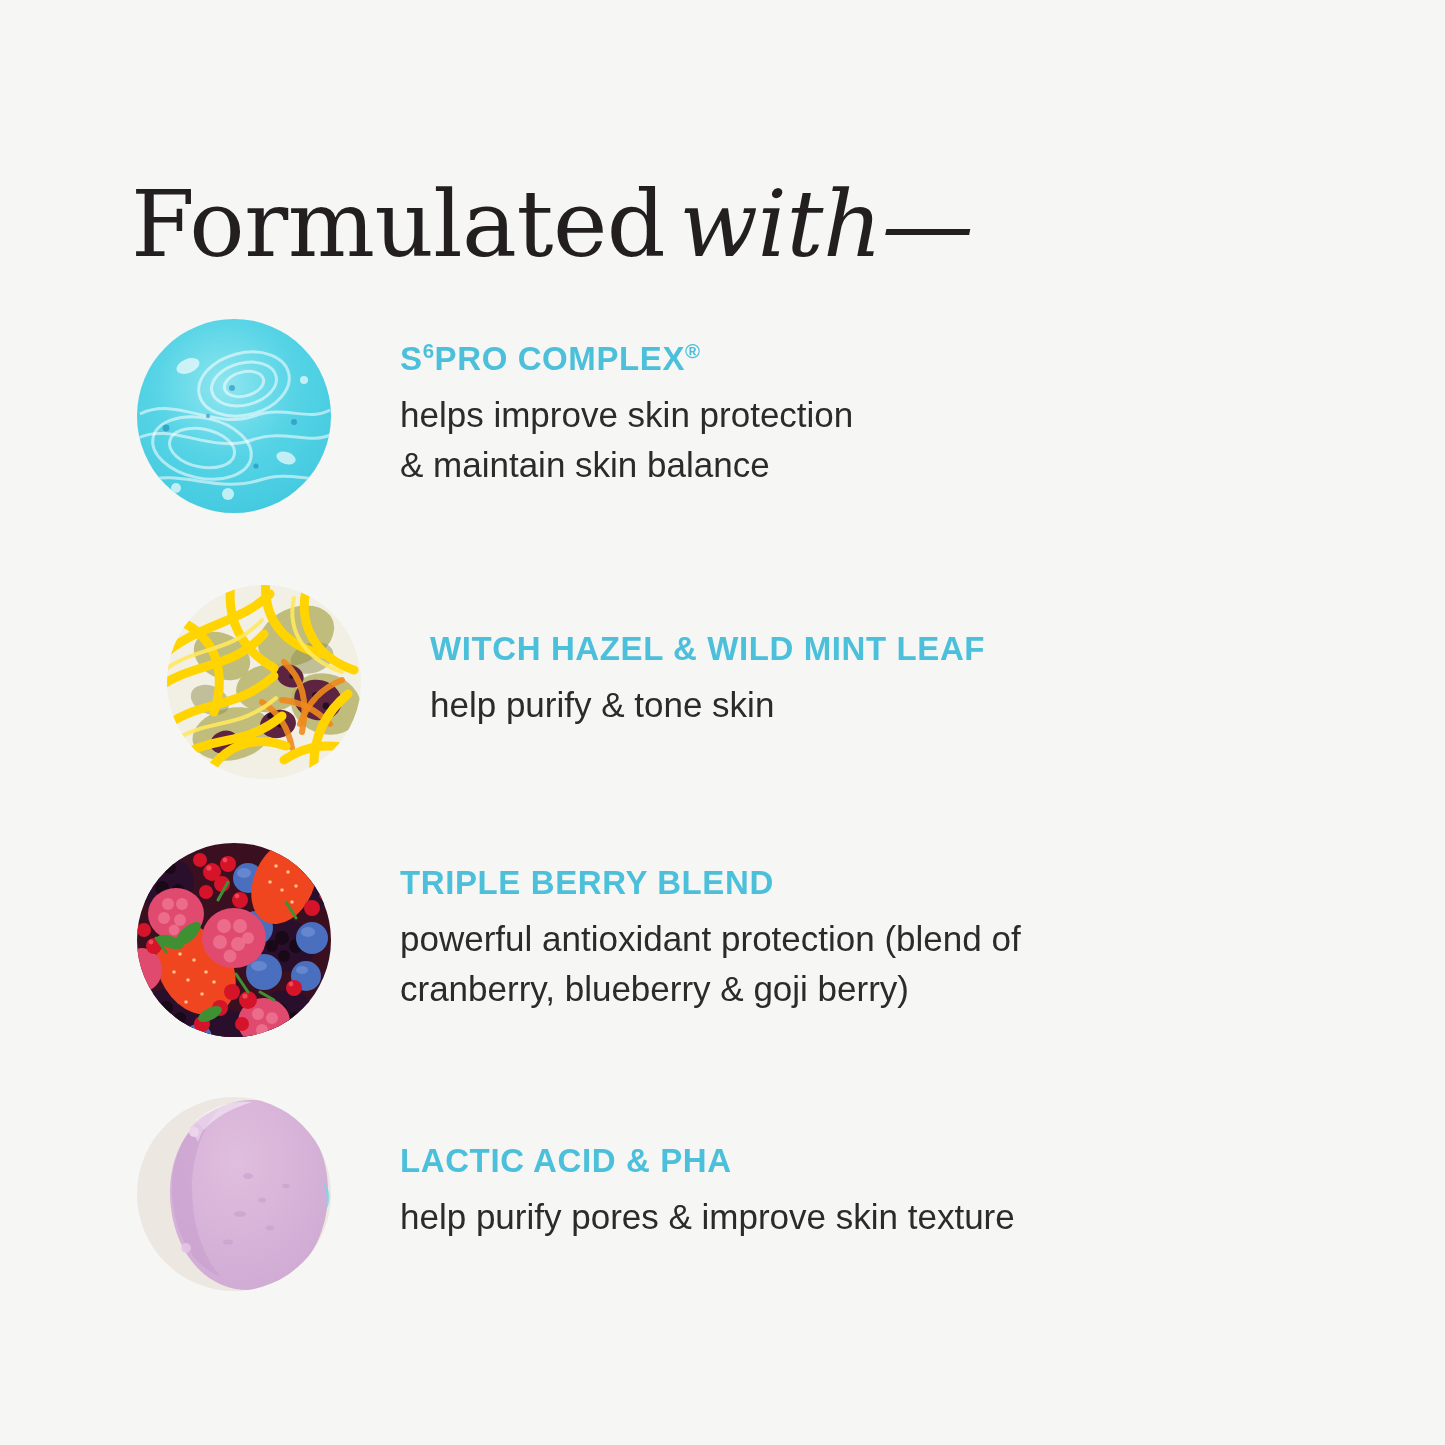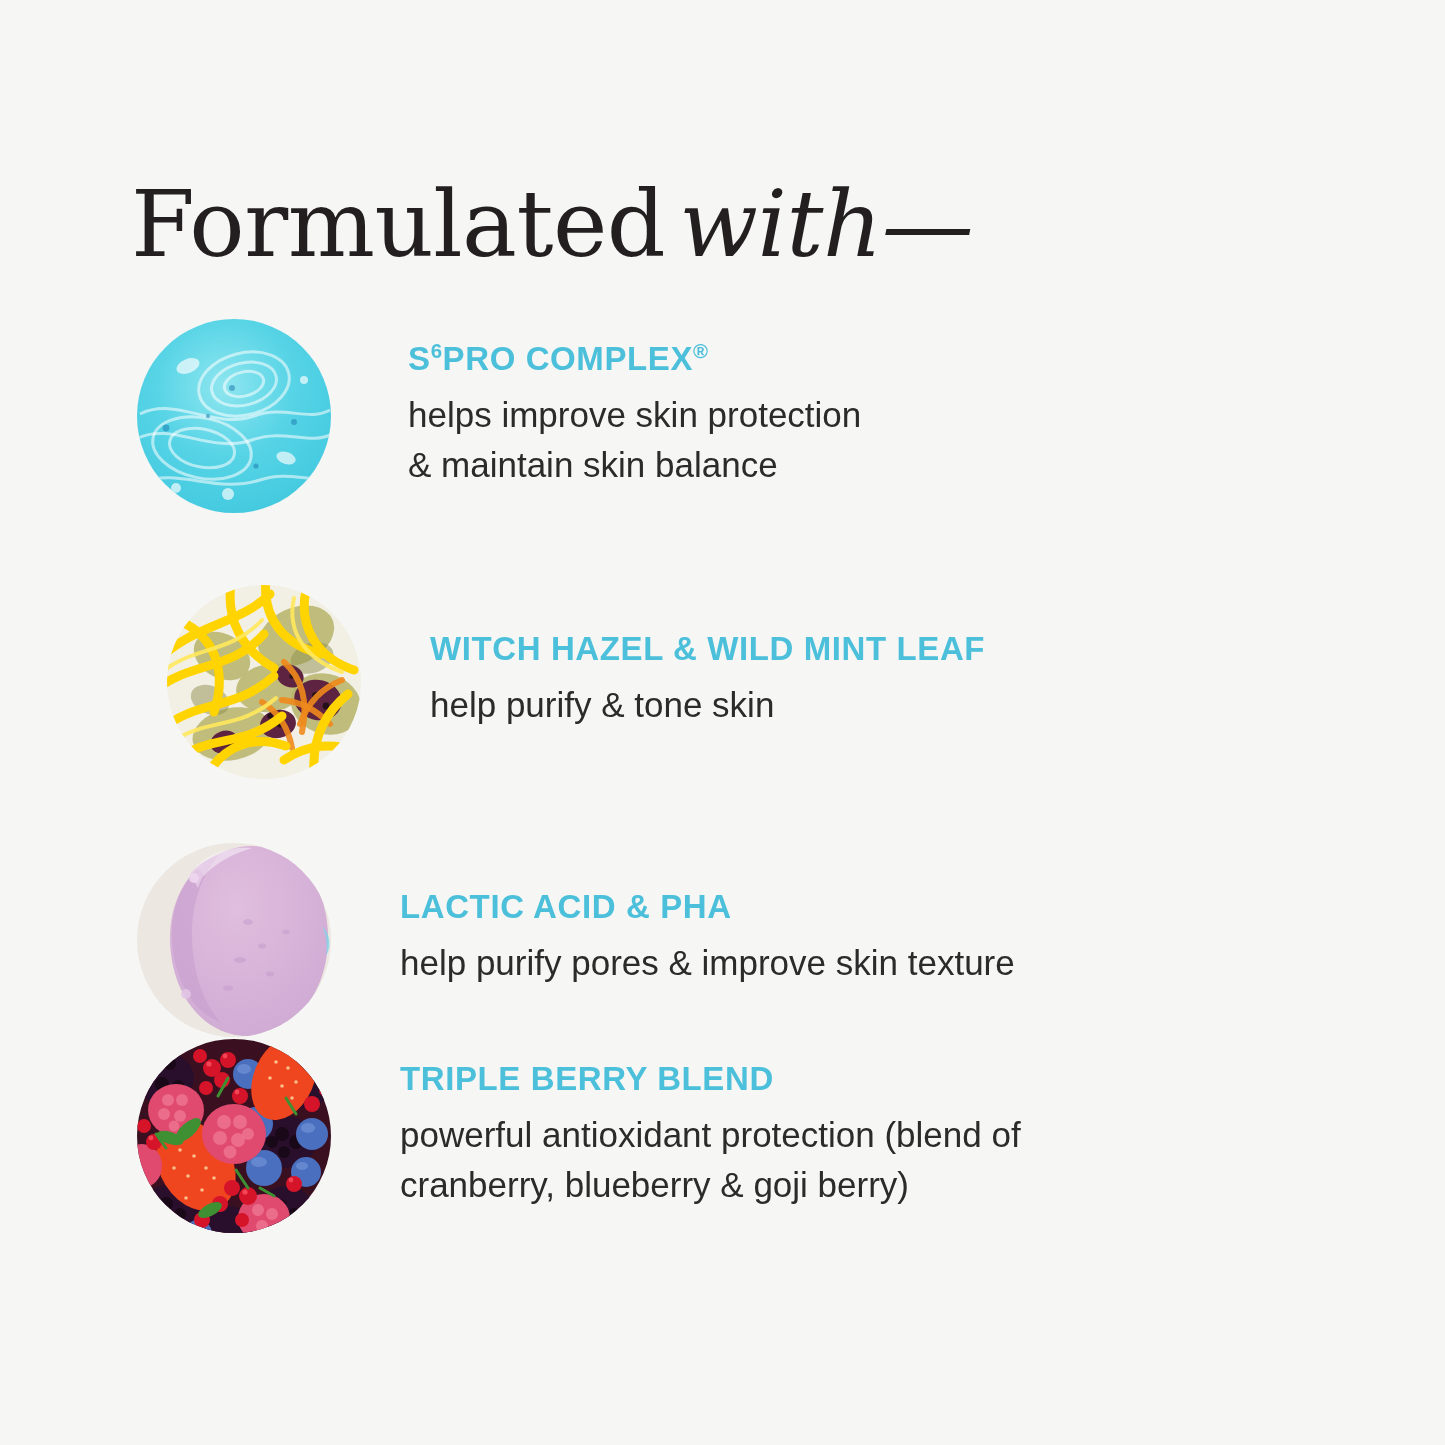--- a/index.html
+++ b/index.html
@@ -109,21 +109,21 @@
     font-family: "Liberation Sans", sans-serif;
     font-weight: 400;
     font-size: 35px;
     line-height: 1.42;
     color: #2b2b2b;
     margin: 0;
   }
   .ing-desc .line { display: block; }
 
   
-  .row-1 { margin-bottom: 70px; gap: 8px; }
+  .row-1 { margin-bottom: 70px; }
   .row-2 { margin-bottom: 62px; padding-left: 30px; }
   .row-3 { margin-bottom: 58px; }
   .row-4 { margin-bottom: 0; }
 
   .row-2 .ing-text { padding-top: 46px; }
   .row-3 .ing-text { padding-top: 22px; }
   .row-4 .ing-text { padding-top: 46px; }
 </style>
 </head>
 <body>
@@ -255,20 +255,168 @@
                 <path d="M128 14 C120 50 142 76 176 88"></path>
               </g>
             </g>
           </svg>
         </div>
       </div>
       <div class="ing-text">
         <h2 class="ing-title">WITCH HAZEL &amp; WILD MINT LEAF</h2>
         <p class="ing-desc">
           <span class="line">help purify &amp; tone skin</span>
+        </p>
+      </div>
+    </div>
+
+    <div class="ingredient-row row-3">
+      <div class="thumb-wrap">
+        <div class="thumb">
+          <svg viewBox="0 0 196 196" xmlns="http://www.w3.org/2000/svg" aria-hidden="true">
+            <defs>
+              <clipPath id="c3">
+                  <circle cx="98" cy="98" r="97"></circle>
+                </clipPath>
+            </defs>
+            <g clip-path="url(#c3)">
+              <rect width="196" height="196" fill="#3a1020"></rect>
+
+              <g fill="#2a0f2c">
+                <ellipse cx="28" cy="40" rx="30" ry="26"></ellipse>
+                <ellipse cx="168" cy="46" rx="28" ry="24"></ellipse>
+                <ellipse cx="150" cy="104" rx="30" ry="26"></ellipse>
+                <ellipse cx="36" cy="170" rx="30" ry="24"></ellipse>
+                <ellipse cx="150" cy="172" rx="28" ry="24"></ellipse>
+                <ellipse cx="92" cy="188" rx="26" ry="20"></ellipse>
+              </g>
+              <g fill="#120610" fill-opacity="0.7">
+                <circle cx="18" cy="32" r="7"></circle>
+                  <circle cx="34" cy="26" r="6"></circle>
+                <circle cx="26" cy="46" r="7"></circle>
+                  <circle cx="42" cy="48" r="6"></circle>
+                <circle cx="146" cy="96" r="7"></circle>
+                  <circle cx="160" cy="104" r="7"></circle>
+                <circle cx="148" cy="114" r="6"></circle>
+                  <circle cx="136" cy="104" r="6"></circle>
+                <circle cx="144" cy="168" r="7"></circle>
+                  <circle cx="158" cy="176" r="6"></circle>
+                <circle cx="30" cy="166" r="7"></circle>
+                  <circle cx="44" cy="176" r="6"></circle>
+              </g>
+
+              <g fill="#4a6fbe">
+                <circle cx="112" cy="36" r="15"></circle>
+                <circle cx="120" cy="86" r="17"></circle>
+                <circle cx="176" cy="96" r="16"></circle>
+                <circle cx="128" cy="130" r="18"></circle>
+                <circle cx="170" cy="134" r="15"></circle>
+                <circle cx="62" cy="196" r="14"></circle>
+              </g>
+              <g fill="#6f8fd4" fill-opacity="0.75">
+                <ellipse cx="108" cy="31" rx="7" ry="5"></ellipse>
+                <ellipse cx="115" cy="80" rx="8" ry="5"></ellipse>
+                <ellipse cx="172" cy="90" rx="7" ry="5"></ellipse>
+                <ellipse cx="123" cy="124" rx="8" ry="5"></ellipse>
+                <ellipse cx="166" cy="128" rx="6" ry="4"></ellipse>
+              </g>
+
+              <g>
+                <ellipse cx="148" cy="40" rx="30" ry="44" fill="#f0461f" transform="rotate(24 148 40)"></ellipse>
+                <ellipse cx="60" cy="128" rx="36" ry="48" fill="#f0461f" transform="rotate(-32 60 128)"></ellipse>
+              </g>
+              <g fill="#ffd9a8" fill-opacity="0.8">
+                <circle cx="140" cy="24" r="1.8"></circle>
+                  <circle cx="152" cy="30" r="1.8"></circle>
+                <circle cx="160" cy="44" r="1.8"></circle>
+                  <circle cx="146" cy="48" r="1.8"></circle>
+                <circle cx="134" cy="40" r="1.8"></circle>
+                  <circle cx="156" cy="60" r="1.8"></circle>
+                <circle cx="44" cy="112" r="1.8"></circle>
+                  <circle cx="58" cy="118" r="1.8"></circle>
+                <circle cx="70" cy="130" r="1.8"></circle>
+                  <circle cx="52" cy="138" r="1.8"></circle>
+                <circle cx="38" cy="130" r="1.8"></circle>
+                  <circle cx="66" cy="152" r="1.8"></circle>
+                <circle cx="50" cy="160" r="1.8"></circle>
+                  <circle cx="78" cy="140" r="1.8"></circle>
+              </g>
+
+              <g fill="#e04a6e">
+                <ellipse cx="40" cy="72" rx="28" ry="26"></ellipse>
+                <ellipse cx="98" cy="96" rx="32" ry="30"></ellipse>
+                <ellipse cx="128" cy="180" rx="26" ry="24"></ellipse>
+                <ellipse cx="6" cy="128" rx="20" ry="22"></ellipse>
+              </g>
+              <g fill="#f07a95" fill-opacity="0.75">
+                <circle cx="32" cy="62" r="6"></circle>
+                  <circle cx="46" cy="62" r="6"></circle>
+                <circle cx="28" cy="76" r="6"></circle>
+                  <circle cx="44" cy="78" r="6"></circle>
+                <circle cx="38" cy="88" r="5.4"></circle>
+                <circle cx="88" cy="84" r="7"></circle>
+                  <circle cx="104" cy="84" r="7"></circle>
+                <circle cx="84" cy="100" r="7"></circle>
+                  <circle cx="102" cy="102" r="7"></circle>
+                <circle cx="94" cy="114" r="6.4"></circle>
+                  <circle cx="112" cy="96" r="6"></circle>
+                <circle cx="122" cy="172" r="6"></circle>
+                  <circle cx="136" cy="176" r="6"></circle>
+                <circle cx="126" cy="188" r="6"></circle>
+              </g>
+
+              <g fill="#d5142a">
+                <circle cx="76" cy="30" r="9"></circle>
+                  <circle cx="92" cy="22" r="8"></circle>
+                <circle cx="86" cy="42" r="8"></circle>
+                  <circle cx="64" cy="18" r="7"></circle>
+                <circle cx="104" cy="58" r="8"></circle>
+                  <circle cx="70" cy="50" r="7"></circle>
+                <circle cx="176" cy="66" r="8"></circle>
+                  <circle cx="190" cy="52" r="7"></circle>
+                <circle cx="112" cy="158" r="9"></circle>
+                  <circle cx="96" cy="150" r="8"></circle>
+                <circle cx="84" cy="166" r="8"></circle>
+                  <circle cx="66" cy="182" r="8"></circle>
+                <circle cx="18" cy="104" r="8"></circle>
+                  <circle cx="8" cy="88" r="7"></circle>
+                <circle cx="158" cy="146" r="8"></circle>
+                  <circle cx="182" cy="160" r="7"></circle>
+                <circle cx="106" cy="182" r="7"></circle>
+              </g>
+              <g fill="#ff5a68" fill-opacity="0.7">
+                <circle cx="73" cy="26" r="2.6"></circle>
+                  <circle cx="89" cy="18" r="2.4"></circle>
+                <circle cx="101" cy="54" r="2.4"></circle>
+                  <circle cx="109" cy="154" r="2.6"></circle>
+                <circle cx="15" cy="100" r="2.4"></circle>
+                  <circle cx="155" cy="142" r="2.4"></circle>
+              </g>
+
+              <g fill="#3f8f33">
+                <ellipse cx="52" cy="92" rx="16" ry="7" transform="rotate(-42 52 92)"></ellipse>
+                <ellipse cx="34" cy="100" rx="14" ry="6" transform="rotate(18 34 100)"></ellipse>
+                <ellipse cx="74" cy="172" rx="13" ry="6" transform="rotate(-28 74 172)"></ellipse>
+              </g>
+              <g stroke="#3f8f33" stroke-width="3" fill="none" stroke-linecap="round">
+                <path d="M92 40 L82 58"></path>
+                <path d="M100 132 L112 150"></path>
+                <path d="M150 60 L160 76"></path>
+                <path d="M20 96 L30 110"></path>
+                <path d="M124 150 L138 158"></path>
+              </g>
+            </g>
+          </svg>
+        </div>
+      </div>
+      <div class="ing-text">
+        <h2 class="ing-title">TRIPLE BERRY BLEND</h2>
+        <p class="ing-desc">
+          <span class="line">powerful antioxidant protection (blend of</span>
+          <span class="line">cranberry, blueberry &amp; goji berry)</span>
         </p>
       </div>
     </div>
 
     <div class="ingredient-row row-4">
       <div class="thumb-wrap">
         <div class="thumb">
           <svg viewBox="0 0 196 196" xmlns="http://www.w3.org/2000/svg" aria-hidden="true">
             <defs>
               <clipPath id="c4">
@@ -310,162 +458,14 @@
         </div>
       </div>
       <div class="ing-text">
         <h2 class="ing-title">LACTIC ACID &amp; PHA</h2>
         <p class="ing-desc">
           <span class="line">help purify pores &amp; improve skin texture</span>
         </p>
       </div>
     </div>
 
-    <div class="ingredient-row row-3">
-      <div class="thumb-wrap">
-        <div class="thumb">
-          <svg viewBox="0 0 196 196" xmlns="http://www.w3.org/2000/svg" aria-hidden="true">
-            <defs>
-              <clipPath id="c3">
-                  <circle cx="98" cy="98" r="97"></circle>
-                </clipPath>
-            </defs>
-            <g clip-path="url(#c3)">
-              <rect width="196" height="196" fill="#3a1020"></rect>
-
-              <g fill="#2a0f2c">
-                <ellipse cx="28" cy="40" rx="30" ry="26"></ellipse>
-                <ellipse cx="168" cy="46" rx="28" ry="24"></ellipse>
-                <ellipse cx="150" cy="104" rx="30" ry="26"></ellipse>
-                <ellipse cx="36" cy="170" rx="30" ry="24"></ellipse>
-                <ellipse cx="150" cy="172" rx="28" ry="24"></ellipse>
-                <ellipse cx="92" cy="188" rx="26" ry="20"></ellipse>
-              </g>
-              <g fill="#120610" fill-opacity="0.7">
-                <circle cx="18" cy="32" r="7"></circle>
-                  <circle cx="34" cy="26" r="6"></circle>
-                <circle cx="26" cy="46" r="7"></circle>
-                  <circle cx="42" cy="48" r="6"></circle>
-                <circle cx="146" cy="96" r="7"></circle>
-                  <circle cx="160" cy="104" r="7"></circle>
-                <circle cx="148" cy="114" r="6"></circle>
-                  <circle cx="136" cy="104" r="6"></circle>
-                <circle cx="144" cy="168" r="7"></circle>
-                  <circle cx="158" cy="176" r="6"></circle>
-                <circle cx="30" cy="166" r="7"></circle>
-                  <circle cx="44" cy="176" r="6"></circle>
-              </g>
-
-              <g fill="#4a6fbe">
-                <circle cx="112" cy="36" r="15"></circle>
-                <circle cx="120" cy="86" r="17"></circle>
-                <circle cx="176" cy="96" r="16"></circle>
-                <circle cx="128" cy="130" r="18"></circle>
-                <circle cx="170" cy="134" r="15"></circle>
-                <circle cx="62" cy="196" r="14"></circle>
-              </g>
-              <g fill="#6f8fd4" fill-opacity="0.75">
-                <ellipse cx="108" cy="31" rx="7" ry="5"></ellipse>
-                <ellipse cx="115" cy="80" rx="8" ry="5"></ellipse>
-                <ellipse cx="172" cy="90" rx="7" ry="5"></ellipse>
-                <ellipse cx="123" cy="124" rx="8" ry="5"></ellipse>
-                <ellipse cx="166" cy="128" rx="6" ry="4"></ellipse>
-              </g>
-
-              <g>
-                <ellipse cx="148" cy="40" rx="30" ry="44" fill="#f0461f" transform="rotate(24 148 40)"></ellipse>
-                <ellipse cx="60" cy="128" rx="36" ry="48" fill="#f0461f" transform="rotate(-32 60 128)"></ellipse>
-              </g>
-              <g fill="#ffd9a8" fill-opacity="0.8">
-                <circle cx="140" cy="24" r="1.8"></circle>
-                  <circle cx="152" cy="30" r="1.8"></circle>
-                <circle cx="160" cy="44" r="1.8"></circle>
-                  <circle cx="146" cy="48" r="1.8"></circle>
-                <circle cx="134" cy="40" r="1.8"></circle>
-                  <circle cx="156" cy="60" r="1.8"></circle>
-                <circle cx="44" cy="112" r="1.8"></circle>
-                  <circle cx="58" cy="118" r="1.8"></circle>
-                <circle cx="70" cy="130" r="1.8"></circle>
-                  <circle cx="52" cy="138" r="1.8"></circle>
-                <circle cx="38" cy="130" r="1.8"></circle>
-                  <circle cx="66" cy="152" r="1.8"></circle>
-                <circle cx="50" cy="160" r="1.8"></circle>
-                  <circle cx="78" cy="140" r="1.8"></circle>
-              </g>
-
-              <g fill="#e04a6e">
-                <ellipse cx="40" cy="72" rx="28" ry="26"></ellipse>
-                <ellipse cx="98" cy="96" rx="32" ry="30"></ellipse>
-                <ellipse cx="128" cy="180" rx="26" ry="24"></ellipse>
-                <ellipse cx="6" cy="128" rx="20" ry="22"></ellipse>
-              </g>
-              <g fill="#f07a95" fill-opacity="0.75">
-                <circle cx="32" cy="62" r="6"></circle>
-                  <circle cx="46" cy="62" r="6"></circle>
-                <circle cx="28" cy="76" r="6"></circle>
-                  <circle cx="44" cy="78" r="6"></circle>
-                <circle cx="38" cy="88" r="5.4"></circle>
-                <circle cx="88" cy="84" r="7"></circle>
-                  <circle cx="104" cy="84" r="7"></circle>
-                <circle cx="84" cy="100" r="7"></circle>
-                  <circle cx="102" cy="102" r="7"></circle>
-                <circle cx="94" cy="114" r="6.4"></circle>
-                  <circle cx="112" cy="96" r="6"></circle>
-                <circle cx="122" cy="172" r="6"></circle>
-                  <circle cx="136" cy="176" r="6"></circle>
-                <circle cx="126" cy="188" r="6"></circle>
-              </g>
-
-              <g fill="#d5142a">
-                <circle cx="76" cy="30" r="9"></circle>
-                  <circle cx="92" cy="22" r="8"></circle>
-                <circle cx="86" cy="42" r="8"></circle>
-                  <circle cx="64" cy="18" r="7"></circle>
-                <circle cx="104" cy="58" r="8"></circle>
-                  <circle cx="70" cy="50" r="7"></circle>
-                <circle cx="176" cy="66" r="8"></circle>
-                  <circle cx="190" cy="52" r="7"></circle>
-                <circle cx="112" cy="158" r="9"></circle>
-                  <circle cx="96" cy="150" r="8"></circle>
-                <circle cx="84" cy="166" r="8"></circle>
-                  <circle cx="66" cy="182" r="8"></circle>
-                <circle cx="18" cy="104" r="8"></circle>
-                  <circle cx="8" cy="88" r="7"></circle>
-                <circle cx="158" cy="146" r="8"></circle>
-                  <circle cx="182" cy="160" r="7"></circle>
-                <circle cx="106" cy="182" r="7"></circle>
-              </g>
-              <g fill="#ff5a68" fill-opacity="0.7">
-                <circle cx="73" cy="26" r="2.6"></circle>
-                  <circle cx="89" cy="18" r="2.4"></circle>
-                <circle cx="101" cy="54" r="2.4"></circle>
-                  <circle cx="109" cy="154" r="2.6"></circle>
-                <circle cx="15" cy="100" r="2.4"></circle>
-                  <circle cx="155" cy="142" r="2.4"></circle>
-              </g>
-
-              <g fill="#3f8f33">
-                <ellipse cx="52" cy="92" rx="16" ry="7" transform="rotate(-42 52 92)"></ellipse>
-                <ellipse cx="34" cy="100" rx="14" ry="6" transform="rotate(18 34 100)"></ellipse>
-                <ellipse cx="74" cy="172" rx="13" ry="6" transform="rotate(-28 74 172)"></ellipse>
-              </g>
-              <g stroke="#3f8f33" stroke-width="3" fill="none" stroke-linecap="round">
-                <path d="M92 40 L82 58"></path>
-                <path d="M100 132 L112 150"></path>
-                <path d="M150 60 L160 76"></path>
-                <path d="M20 96 L30 110"></path>
-                <path d="M124 150 L138 158"></path>
-              </g>
-            </g>
-          </svg>
-        </div>
-      </div>
-      <div class="ing-text">
-        <h2 class="ing-title">TRIPLE BERRY BLEND</h2>
-        <p class="ing-desc">
-          <span class="line">powerful antioxidant protection (blend of</span>
-          <span class="line">cranberry, blueberry &amp; goji berry)</span>
-        </p>
-      </div>
-    </div>
-
   </div>
 </div>
 
 </body></html>

